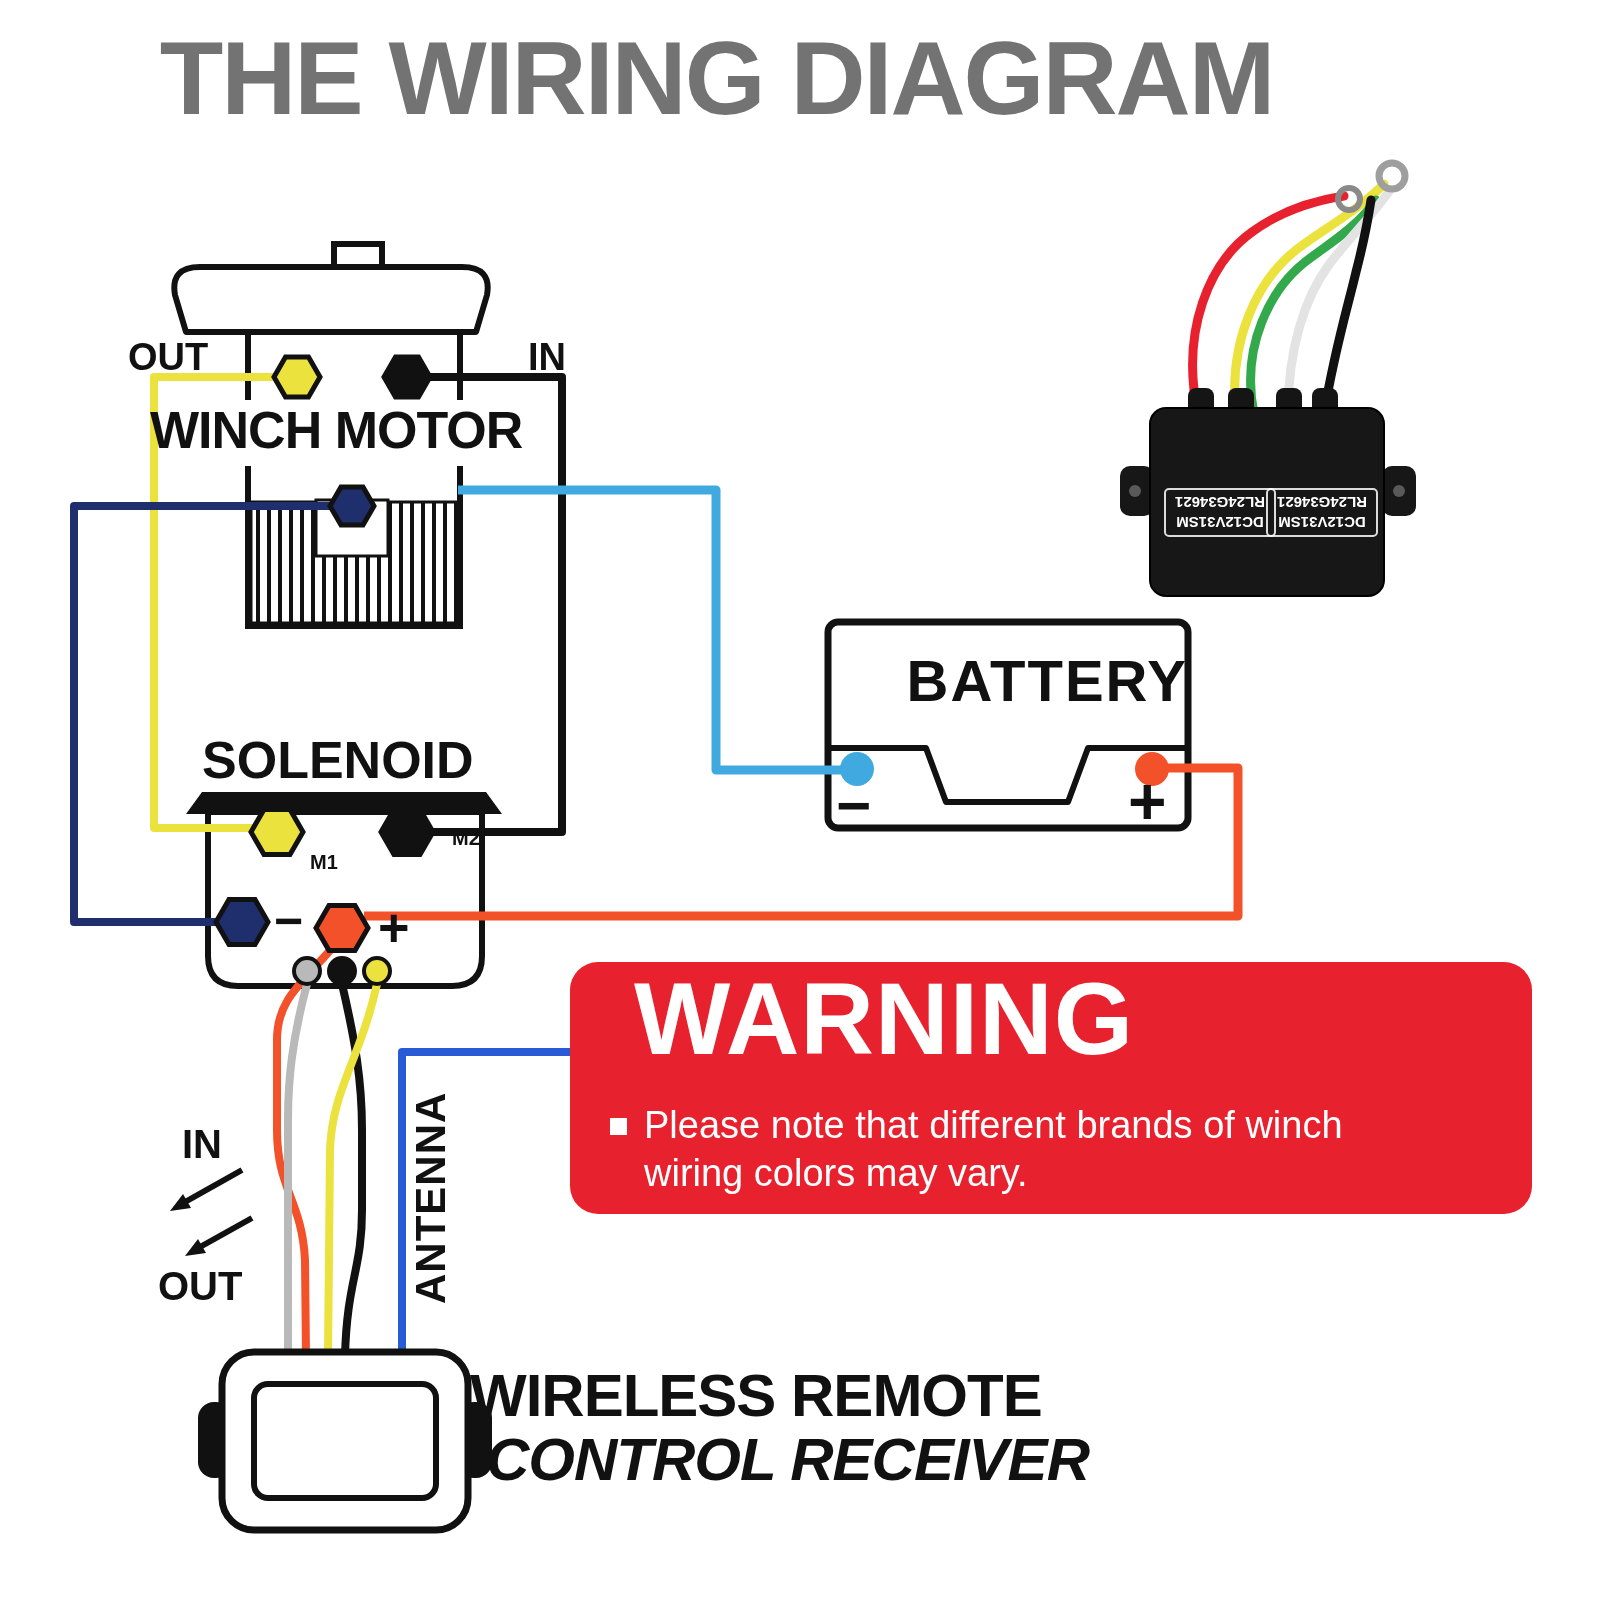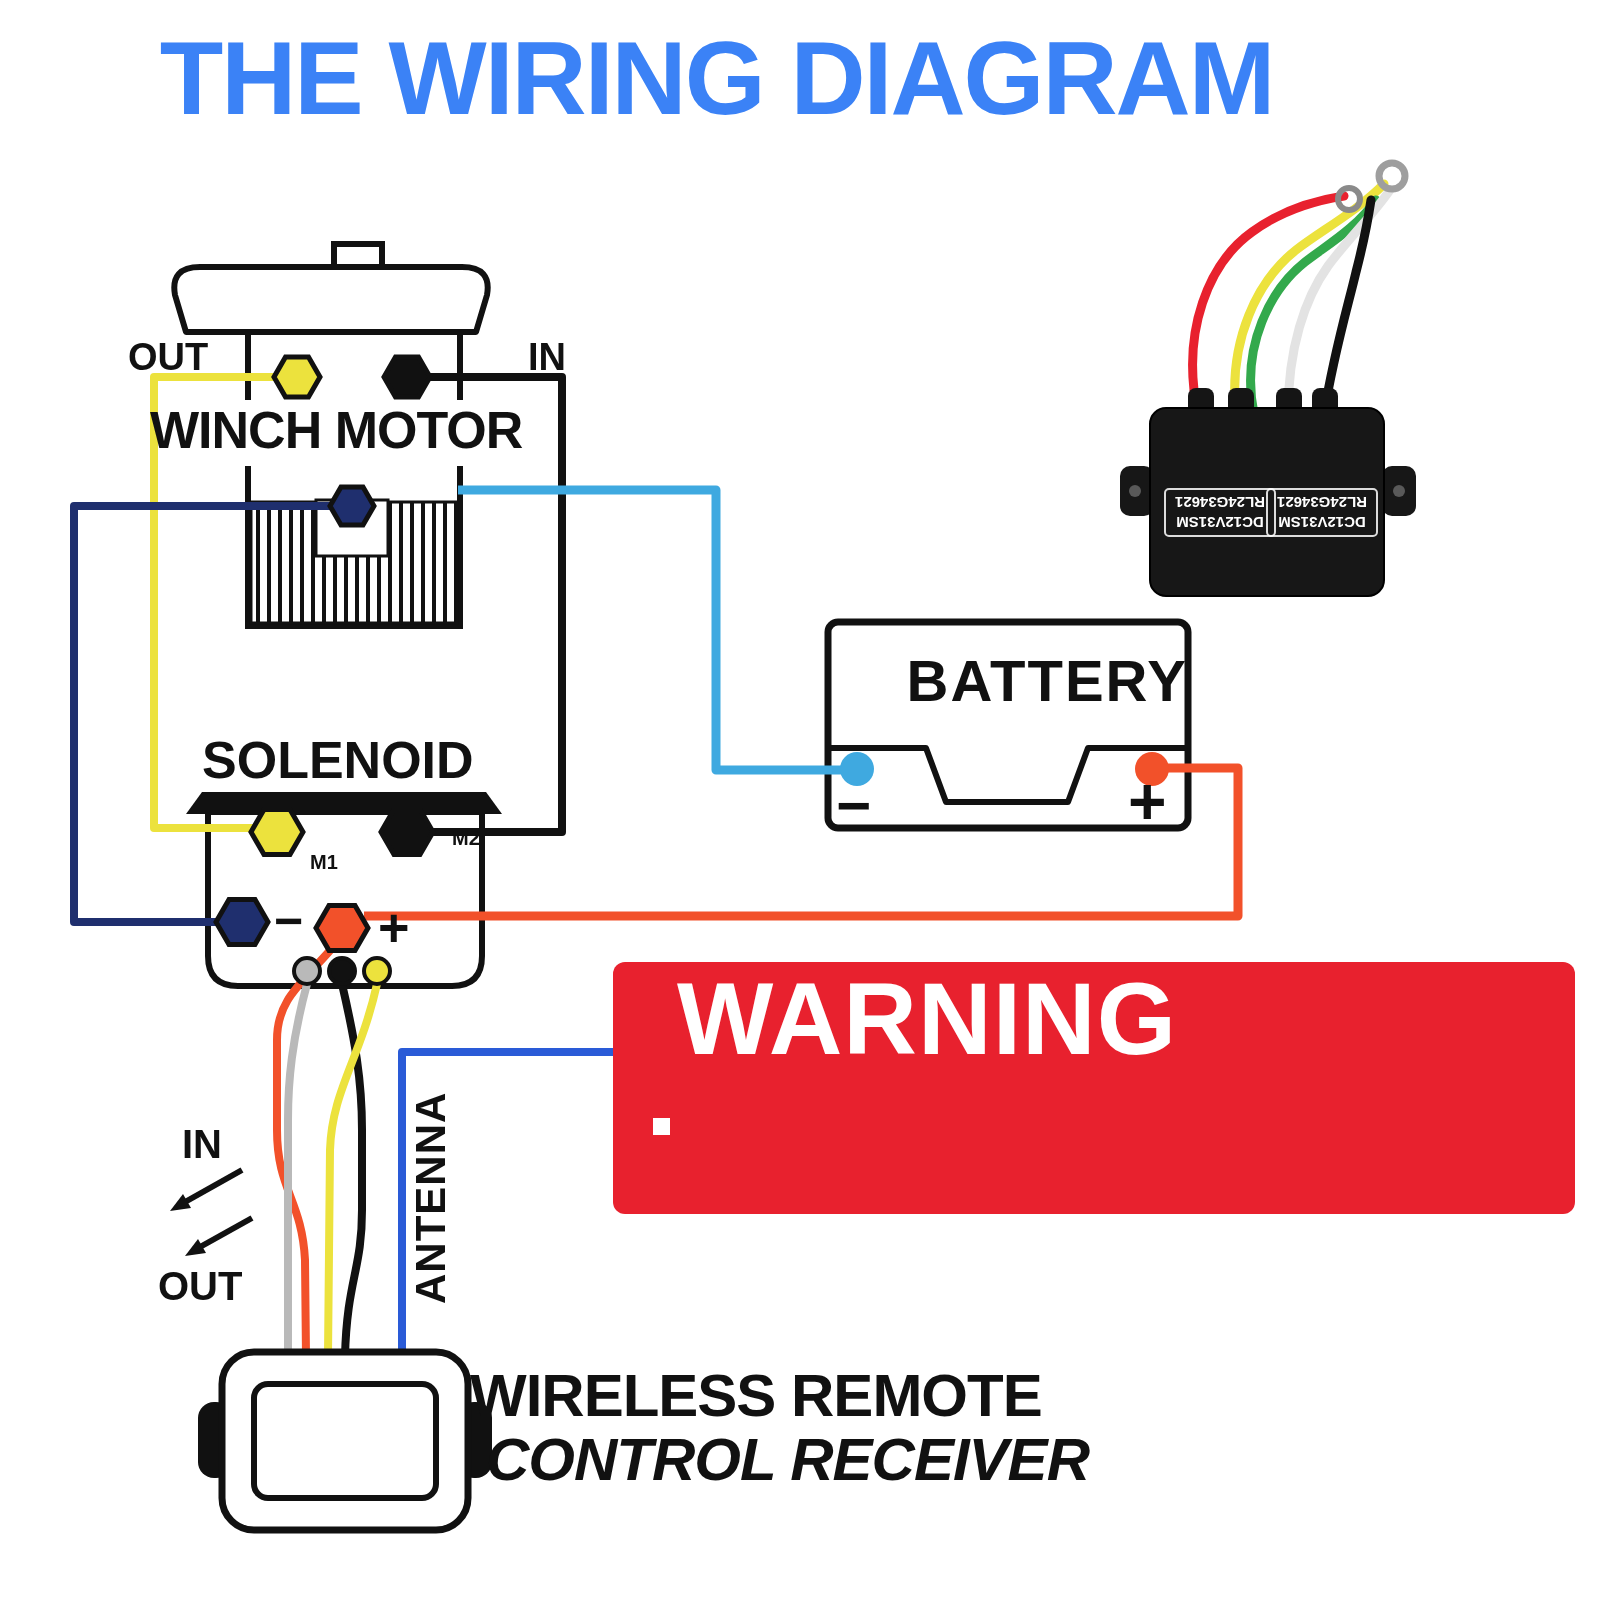--- a/index.html
+++ b/index.html
@@ -2,33 +2,33 @@
 <html><head>
 <meta charset="utf-8">
 <style>
   html,body{margin:0;padding:0;}
   body{
     width:1600px;height:1600px;position:relative;background:#ffffff;
     font-family:"Liberation Sans", sans-serif;overflow:hidden;
   }
   svg.canvas{position:absolute;left:0;top:0;}
   .lbl{position:absolute;color:#111;font-weight:bold;line-height:1;white-space:nowrap;}
-  .title{left:0;top:26px;width:1433px;text-align:center;font-size:104px;color:#3b82f6;letter-spacing:-2px;}
+  .title{left:0;top:26px;width:1433px;text-align:center;font-size:104px;color:#737373;letter-spacing:-2px;}
   .out-motor{left:128px;top:338px;font-size:38px;}
   .in-motor{left:528px;top:338px;font-size:38px;}
   .winch-motor{left:150px;top:404px;font-size:52px;letter-spacing:-1px;}
   .solenoid{left:202px;top:734px;font-size:52px;}
   .m1{left:310px;top:828px;font-size:20px;margin-top:24px;}
   .m2{left:452px;top:828px;font-size:20px;}
   .sol-minus{left:274px;top:896px;font-size:50px;}
   .sol-plus{left:378px;top:900px;font-size:54px;}
   .battery-lbl{left:828px;top:652px;width:360px;text-align:right;font-size:58px;letter-spacing:2px;}
   .bat-minus{left:836px;top:776px;font-size:60px;}
   .bat-plus{left:1128px;top:768px;font-size:66px;}
-  .warning-box{position:absolute;left:570px;top:962px;width:962px;height:252px;background:#e8212e;border-radius:12px;margin-left:43px;}
+  .warning-box{position:absolute;left:570px;top:962px;width:962px;height:252px;background:#e8212e;border-radius:28px;}
   .warning-title{position:absolute;left:64px;top:6px;font-size:102px;font-weight:bold;color:#fff;letter-spacing:1px;line-height:1;white-space:nowrap;}
   .warning-bullet{position:absolute;left:40px;top:156px;width:17px;height:17px;background:#fff;}
   .warning-note{position:absolute;left:74px;top:140px;width:800px;font-size:38px;color:#fff;line-height:1.25;font-weight:normal;}
   .antenna{left:410px;top:1304px;font-size:42px;letter-spacing:1px;transform:rotate(-90deg);transform-origin:0 0;}
   .flow-in{left:182px;top:1124px;font-size:40px;}
   .flow-out{left:158px;top:1266px;font-size:40px;}
   .remote-1{left:470px;top:1366px;font-size:60px;letter-spacing:-1px;}
   .remote-2{left:486px;top:1430px;font-size:60px;letter-spacing:-1px;font-style:italic;}
   .module-label{
     position:absolute;width:104px;text-align:center;color:#fff;font-weight:bold;font-size:15px;
@@ -143,20 +143,21 @@
 <div class="lbl sol-minus">−</div>
 <div class="lbl sol-plus">+</div>
 
 <div class="lbl battery-lbl">BATTERY</div>
 <div class="lbl bat-minus">−</div>
 <div class="lbl bat-plus">+</div>
 
 <div class="warning-box">
   <div class="warning-title">WARNING</div>
   <div class="warning-bullet"></div>
+  <div class="warning-note">Please note that different brands of winch wiring colors may vary.</div>
 </div>
 
 <div class="lbl antenna">ANTENNA</div>
 <div class="lbl flow-in">IN</div>
 <div class="lbl flow-out">OUT</div>
 
 <div class="lbl remote-1">WIRELESS REMOTE</div>
 <div class="lbl remote-2">CONTROL RECEIVER</div>
 
 <div class="module-label ml-1">

